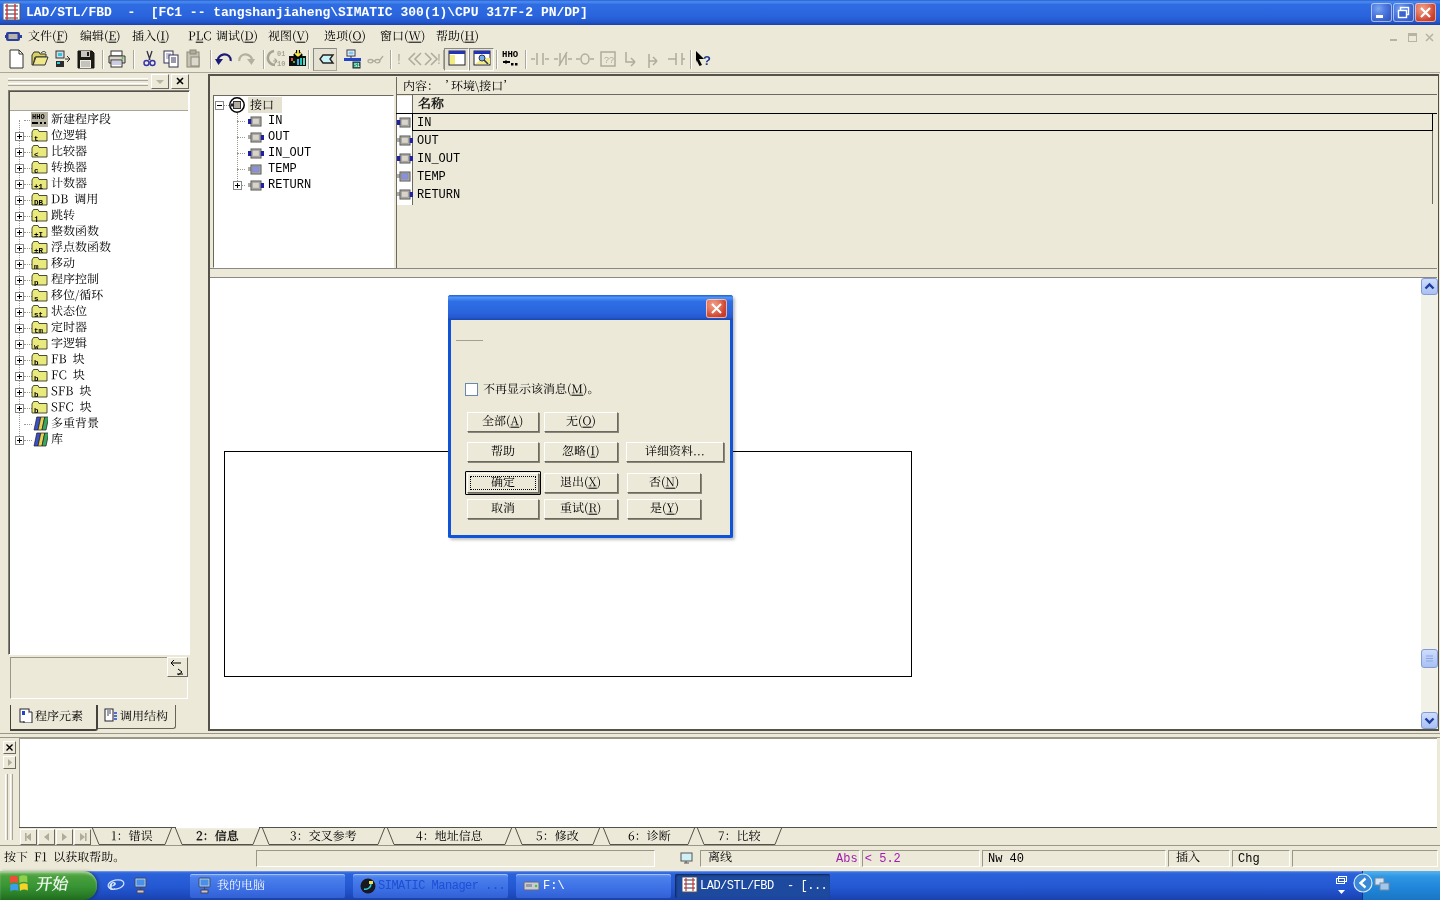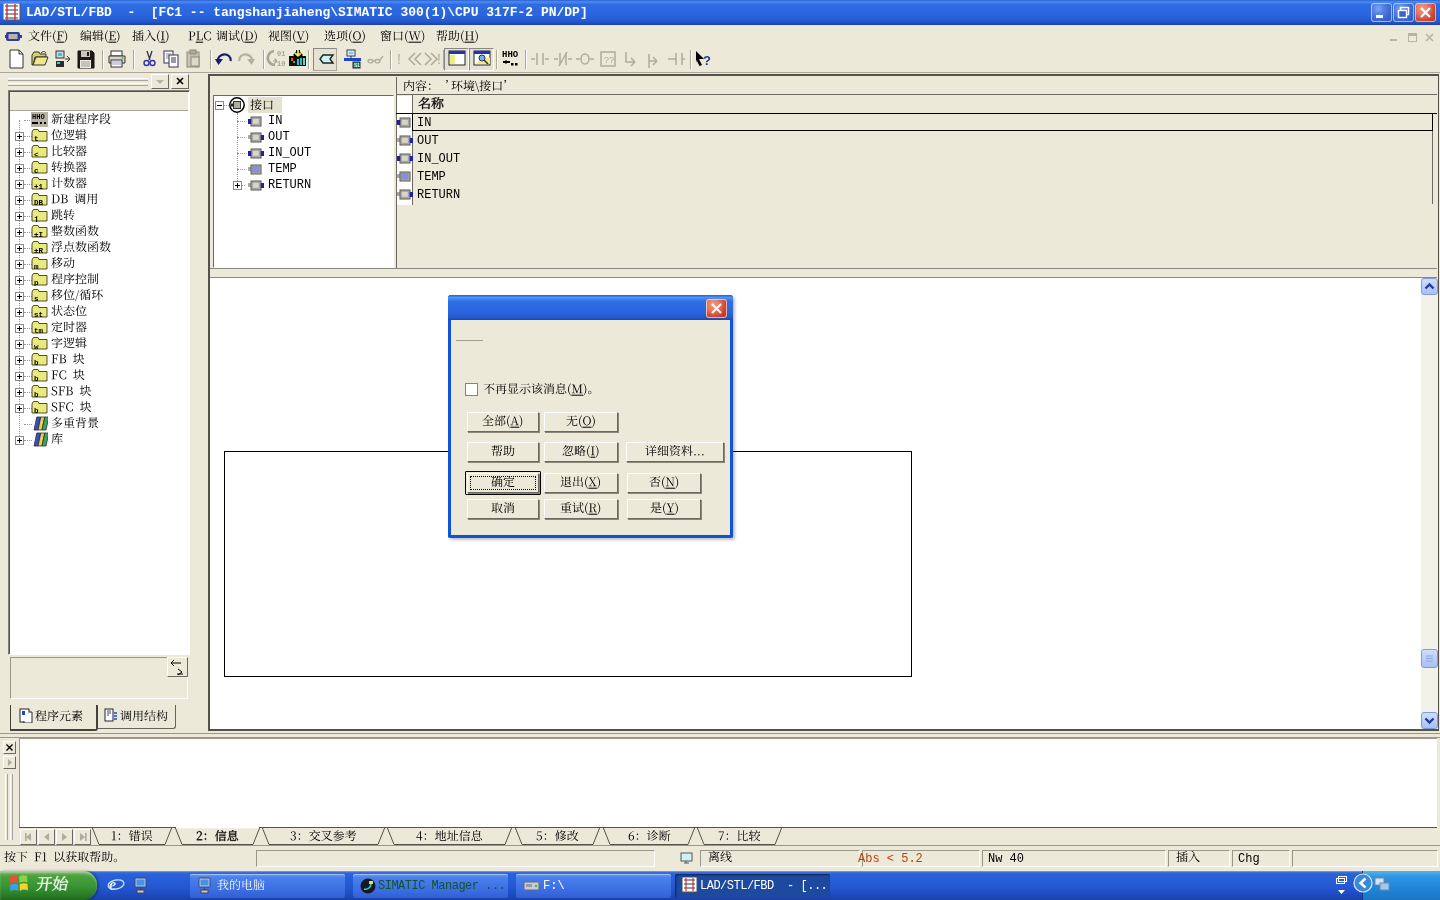--- a/index.html
+++ b/index.html
@@ -1127,21 +1127,21 @@
 <svg class="t" style="left:680px;top:851px" width="14" height="15">
     <rect x="1" y="2" width="11" height="8" fill="#d0f0f8" stroke="#555"></rect>
     <path d="M4 12h5M6 10v2" stroke="#555"></path>
   </svg>
 <div class="a" style="left:700px;top:850px;width:160px;height:17px;border:1px solid #9a9788;border-right-color:#fff;border-bottom-color:#fff"></div>
 <svg class="t" style="left:708px;top:851px" width="25" height="14" fill="#000">
     <use href="#u79bb" transform="matrix(0.012 0 0 -0.012 0 10.2)"></use>
     <use href="#u7ebf" transform="matrix(0.012 0 0 -0.012 12 10.2)"></use>
   </svg>
 <div class="a" style="left:862px;top:850px;width:118px;height:17px;border:1px solid #9a9788;border-right-color:#fff;border-bottom-color:#fff"></div>
-<div class="a" style="left:858px;top:852px;font:12px 'Liberation Mono',monospace;color:#c2410c;white-space:pre">Abs &lt; 5.2</div>
+<div class="a" style="left:836px;top:852px;font:12px 'Liberation Mono',monospace;color:#a21caf;white-space:pre">Abs &lt; 5.2</div>
 <div class="a" style="left:982px;top:850px;width:184px;height:17px;border:1px solid #9a9788;border-right-color:#fff;border-bottom-color:#fff"></div>
 <div class="a" style="left:988px;top:852px;font:12px 'Liberation Mono',monospace;color:#000;white-space:pre">Nw 40</div>
 <div class="a" style="left:1168px;top:850px;width:62px;height:17px;border:1px solid #9a9788;border-right-color:#fff;border-bottom-color:#fff"></div>
 <svg class="t" style="left:1176px;top:851px" width="25" height="14" fill="#000">
     <use href="#u63d2" transform="matrix(0.012 0 0 -0.012 0 10.2)"></use>
     <use href="#u5165" transform="matrix(0.012 0 0 -0.012 12 10.2)"></use>
   </svg>
 <div class="a" style="left:1232px;top:850px;width:58px;height:17px;border:1px solid #9a9788;border-right-color:#fff;border-bottom-color:#fff"></div>
 <div class="a" style="left:1238px;top:852px;font:12px 'Liberation Mono',monospace;color:#000;white-space:pre">Chg</div>
 <div class="a" style="left:1292px;top:850px;width:146px;height:17px;border:1px solid #9a9788;border-right-color:#fff;border-bottom-color:#fff"></div>
@@ -1182,21 +1182,21 @@
     <use href="#u7684" transform="matrix(0.012 0 0 -0.012 12 10.2)"></use>
     <use href="#u7535" transform="matrix(0.012 0 0 -0.012 24 10.2)"></use>
     <use href="#u8111" transform="matrix(0.012 0 0 -0.012 36 10.2)"></use>
   </svg>
 <div class="a" style="left:353px;top:874px;width:155px;height:24px;background:linear-gradient(180deg,#6a98f4 0,#4a80ec 15%,#3a6ce2 70%,#3260d2 100%);border-radius:2px;box-shadow:inset 0 1px 0 rgba(255,255,255,.4)"></div>
 <svg class="t" style="left:360px;top:878px" width="16" height="16">
     <circle cx="8" cy="8" r="7.5" fill="#181820"></circle>
     <path d="M4 11c4 1 7-2 7-5" stroke="#30c8d8" stroke-width="1.5" fill="none"></path>
     <rect x="9" y="3" width="4" height="3" fill="#e8e050"></rect>
   </svg>
-<div class="a" style="left:378px;top:879px;font:12px 'Liberation Mono',monospace;color:#14532d;white-space:pre;letter-spacing:-0.5px">SIMATIC Manager ...</div>
+<div class="a" style="left:378px;top:879px;font:12px 'Liberation Mono',monospace;color:#1d4ed8;white-space:pre;letter-spacing:-0.5px">SIMATIC Manager ...</div>
 <div class="a" style="left:516px;top:874px;width:155px;height:24px;background:linear-gradient(180deg,#6a98f4 0,#4a80ec 15%,#3a6ce2 70%,#3260d2 100%);border-radius:2px;box-shadow:inset 0 1px 0 rgba(255,255,255,.4)"></div>
 <svg class="t" style="left:523px;top:880px" width="17" height="13">
     <rect x="1" y="2" width="15" height="8" rx="1" fill="#c8ccd4" stroke="#667"></rect>
     <circle cx="13" cy="6" r="1.2" fill="#3c3"></circle>
     <rect x="3" y="4" width="6" height="3" fill="#99a"></rect>
   </svg>
 <div class="a" style="left:543px;top:879px;font:12px 'Liberation Mono',monospace;color:#fff;white-space:pre">F:\</div>
 <div class="a" style="left:675px;top:874px;width:155px;height:24px;background:#1d499e;border-radius:2px;box-shadow:inset 1px 1px 2px rgba(0,0,0,.5)"></div>
 <svg class="t" style="left:682px;top:877px" width="16" height="16">
     <rect x="0" y="0" width="15" height="15" fill="#fff" stroke="#555"></rect>

